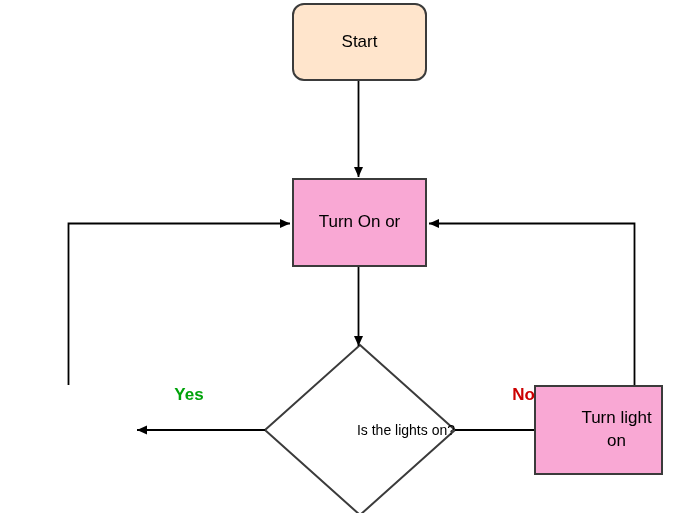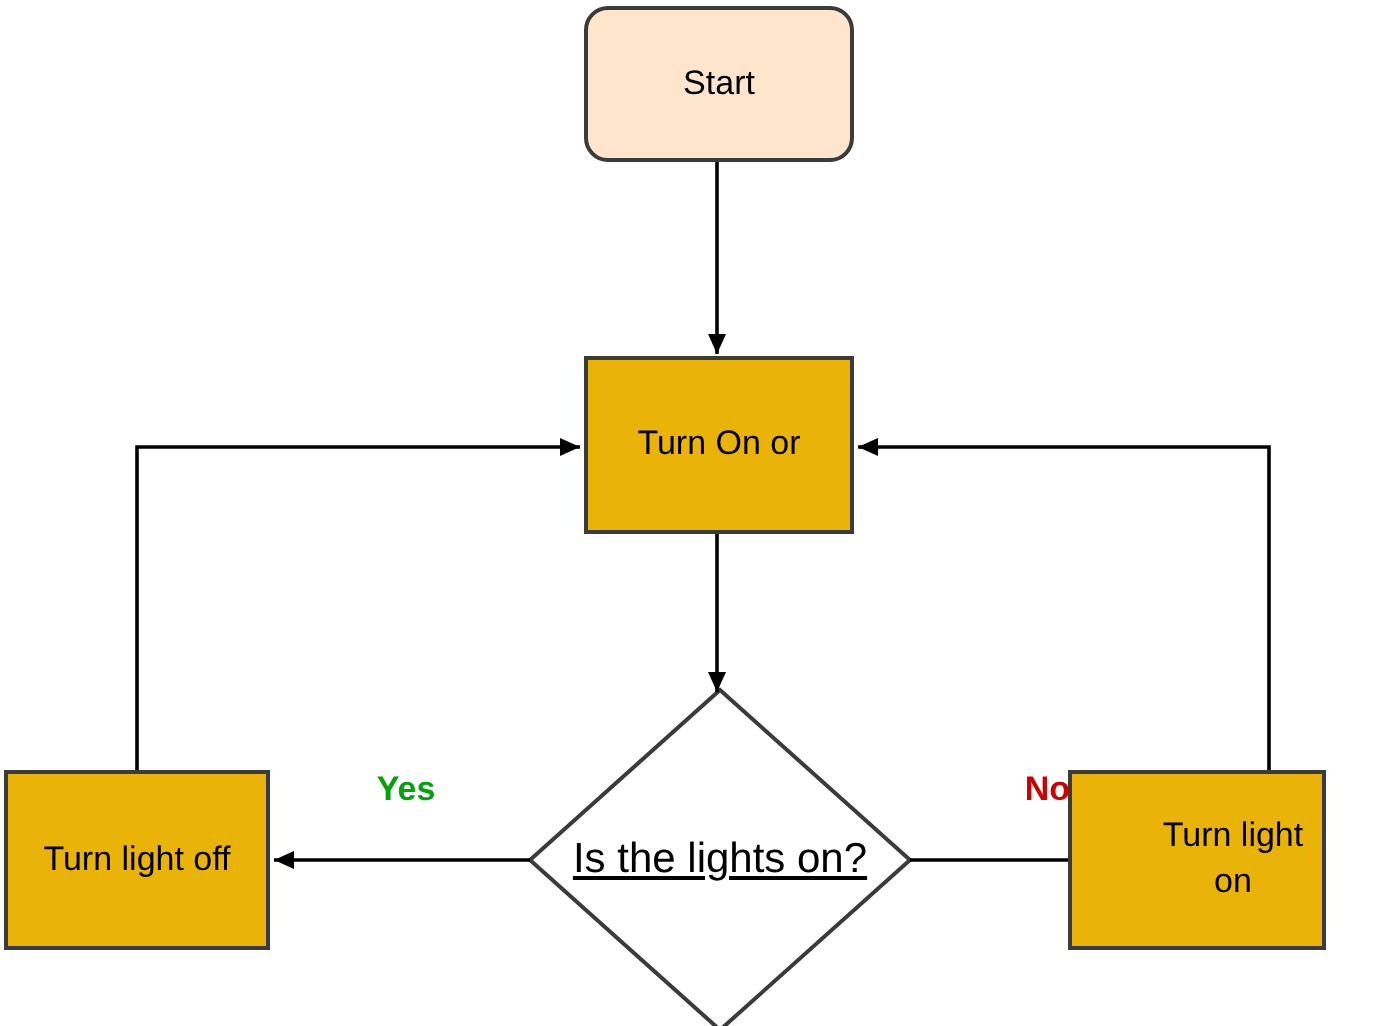--- a/index.html
+++ b/index.html
@@ -21,21 +21,21 @@
     position: absolute;
     left: 0;
     top: 0;
     width: 700px;
     height: 513px;
   }
   .node {
     position: absolute;
     box-sizing: border-box;
     border: 2px solid #3b3b3b;
-    background: #eab308;
+    background: #f9a8d4;
     display: flex;
     align-items: center;
     justify-content: center;
     text-align: center;
     font-size: 17px;
     color: #000000;
     line-height: 1.35;
   }
   .node-start {
     left: 292px; top: 3px; width: 135px; height: 78px;
@@ -50,35 +50,34 @@
     left: 2px; top: 385px; width: 133px; height: 90px;
   }
   .node-turn-on {
     left: 534px; top: 385px; width: 129px; height: 90px; padding-left: 36px;
   }
   .diamond-label {
     position: absolute;
     left: 265px; top: 348px; width: 190px; height: 164px;
     display: flex;
     align-items: center;
-    justify-content: center;
+    justify-content: flex-end;
     text-align: center;
-    font-size: 21px;
+    font-size: 14px;
     color: #000000;
     pointer-events: none;
-    text-decoration: underline;
   }
   .edge-label {
     position: absolute;
     font-size: 17px;
     font-weight: bold;
     text-align: center;
   }
   .edge-label-yes {
-    left: 168px; top: 385px; width: 70px;
+    left: 154px; top: 385px; width: 70px;
   }
   .edge-label-no {
     left: 475px; top: 385px; width: 60px;
   }
   .line-text { display: block; }
 </style>
 </head>
 <body>
 
 <div id="stage">
@@ -110,23 +109,20 @@
   </div>
 
   <div class="node node-toggle">
     <span class="line-text">Turn On or</span>
   </div>
 
   <div class="diamond-label">
     <span>Is the lights on?</span>
   </div>
 
-  <div class="node node-turn-off">
-    <span>Turn light off</span>
-  </div>
 
   <div class="node node-turn-on">
     <span>Turn light on</span>
   </div>
 
   <div class="edge-label edge-label-yes" style="color: rgb(0, 163, 10);">Yes</div>
 
   <div class="edge-label edge-label-no" style="color: rgb(204, 0, 0); text-align: right;">No</div>
 
 </div>

